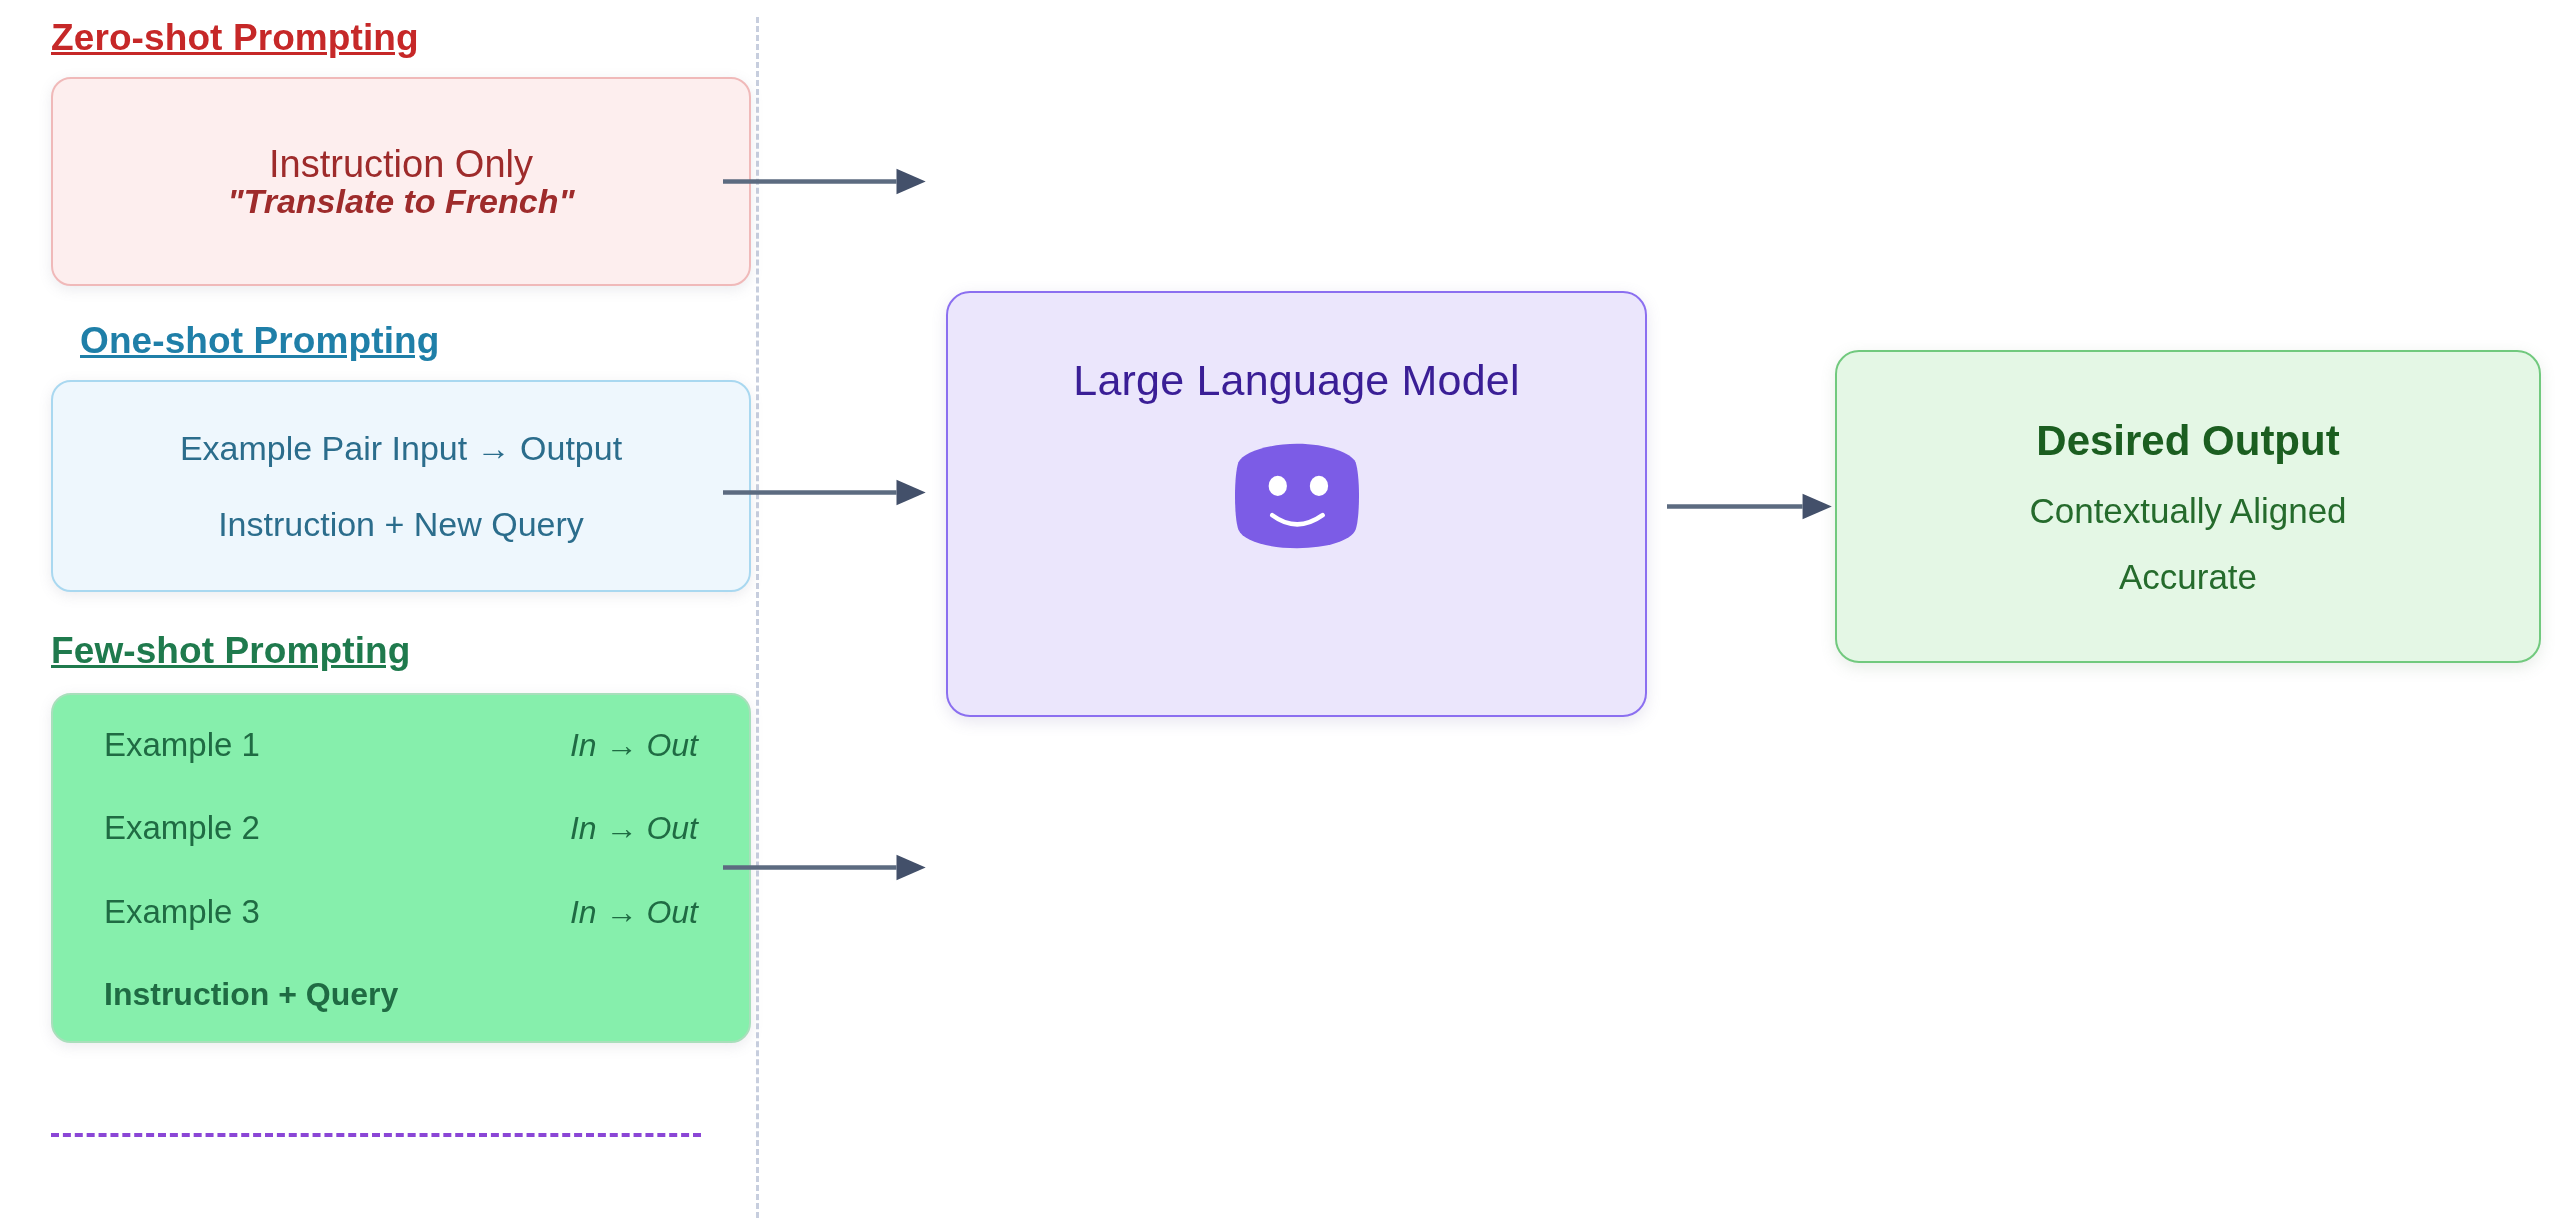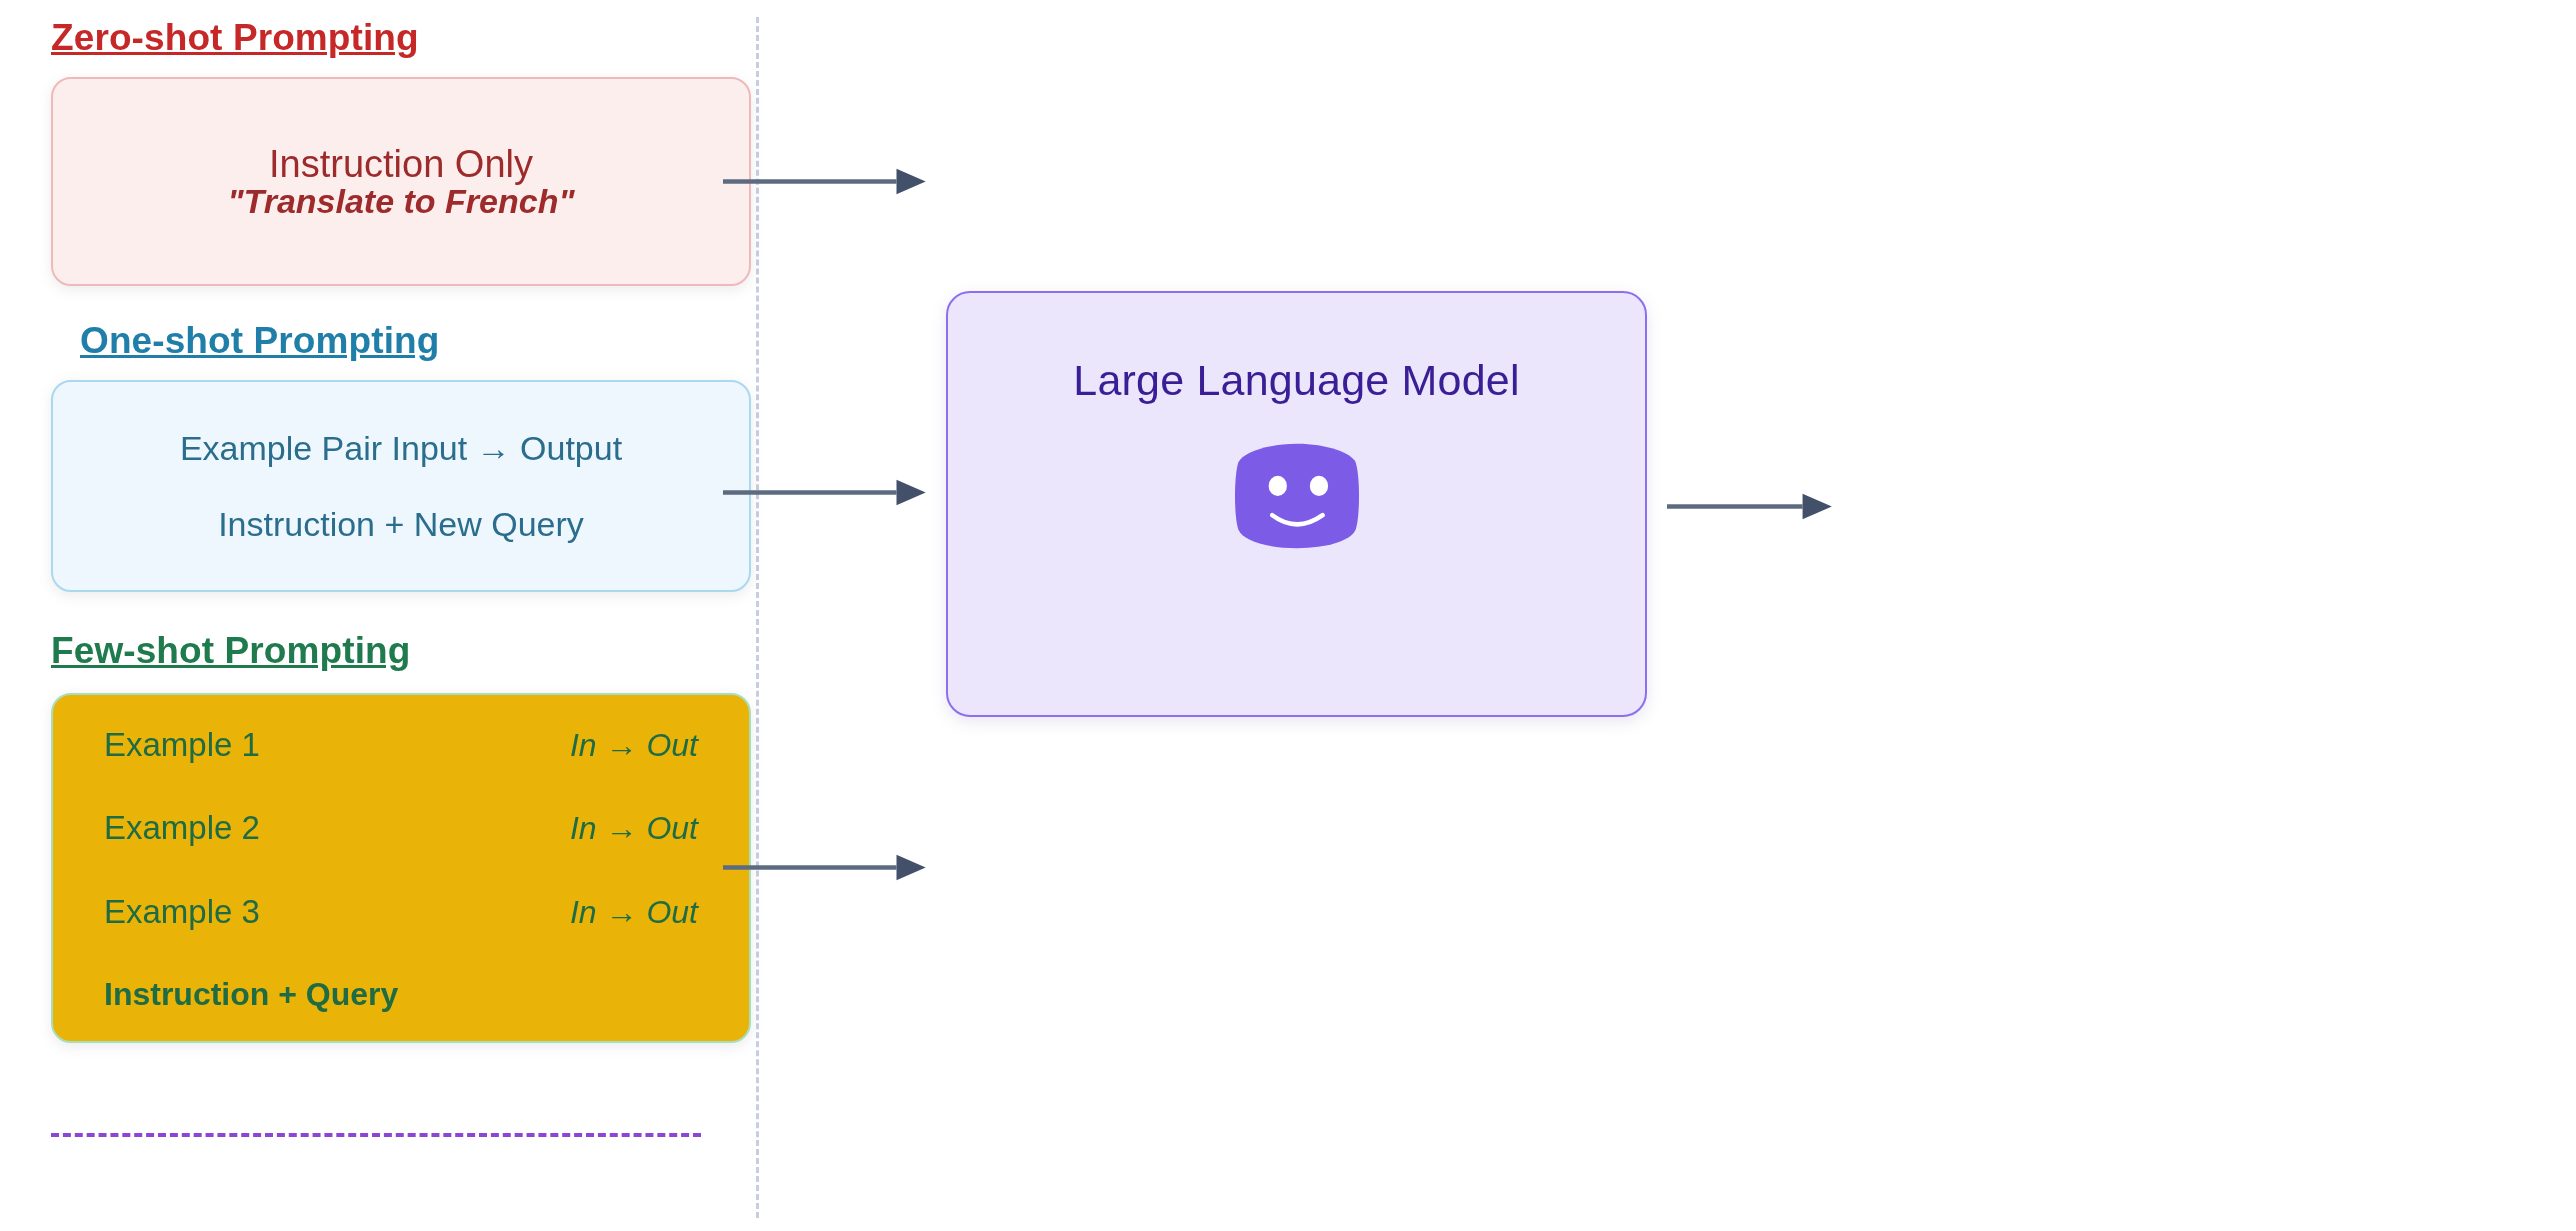--- a/index.html
+++ b/index.html
@@ -102,21 +102,21 @@
   }
   .one-line {
     font-size: 34px;
     color: #2b6d8c;
     line-height: 1;
   }
 
   .card-few {
     left: 51px; top: 693px;
     width: 700px; height: 350px;
-    background: #eab308;
+    background: #86efac;
     border: 2.3px solid #a8dfbb;
     padding: 33px 51px 31px 51px;
     display: flex;
     flex-direction: column;
     justify-content: space-between;
   }
   .ex-row {
     display: flex;
     align-items: baseline;
     justify-content: space-between;
@@ -272,15 +272,20 @@
       <ellipse cx="95" cy="48" rx="10" ry="11" fill="#ffffff"></ellipse>
       <path d="M44 80 Q 71 100, 99 80" fill="none" stroke="#ffffff" stroke-width="5" stroke-linecap="round"></path>
     </svg>
   </div>
 
   <svg class="arrow-svg" style="left:1667px; top:488px; width:174px; height:37px;" viewBox="0 0 190 40" width="174" height="37">
     <line x1="0" y1="20" x2="148" y2="20" stroke="#5c6b80" stroke-width="5"></line>
     <polygon points="148,6 180,20 148,34" fill="#43506a"></polygon>
   </svg>
 
+  <div class="out-box">
+    <div class="out-title">Desired Output</div>
+    <div class="out-sub">Contextually Aligned</div>
+    <div class="out-sub">Accurate</div>
+  </div>
 
 </div>
 
 
 </body></html>

